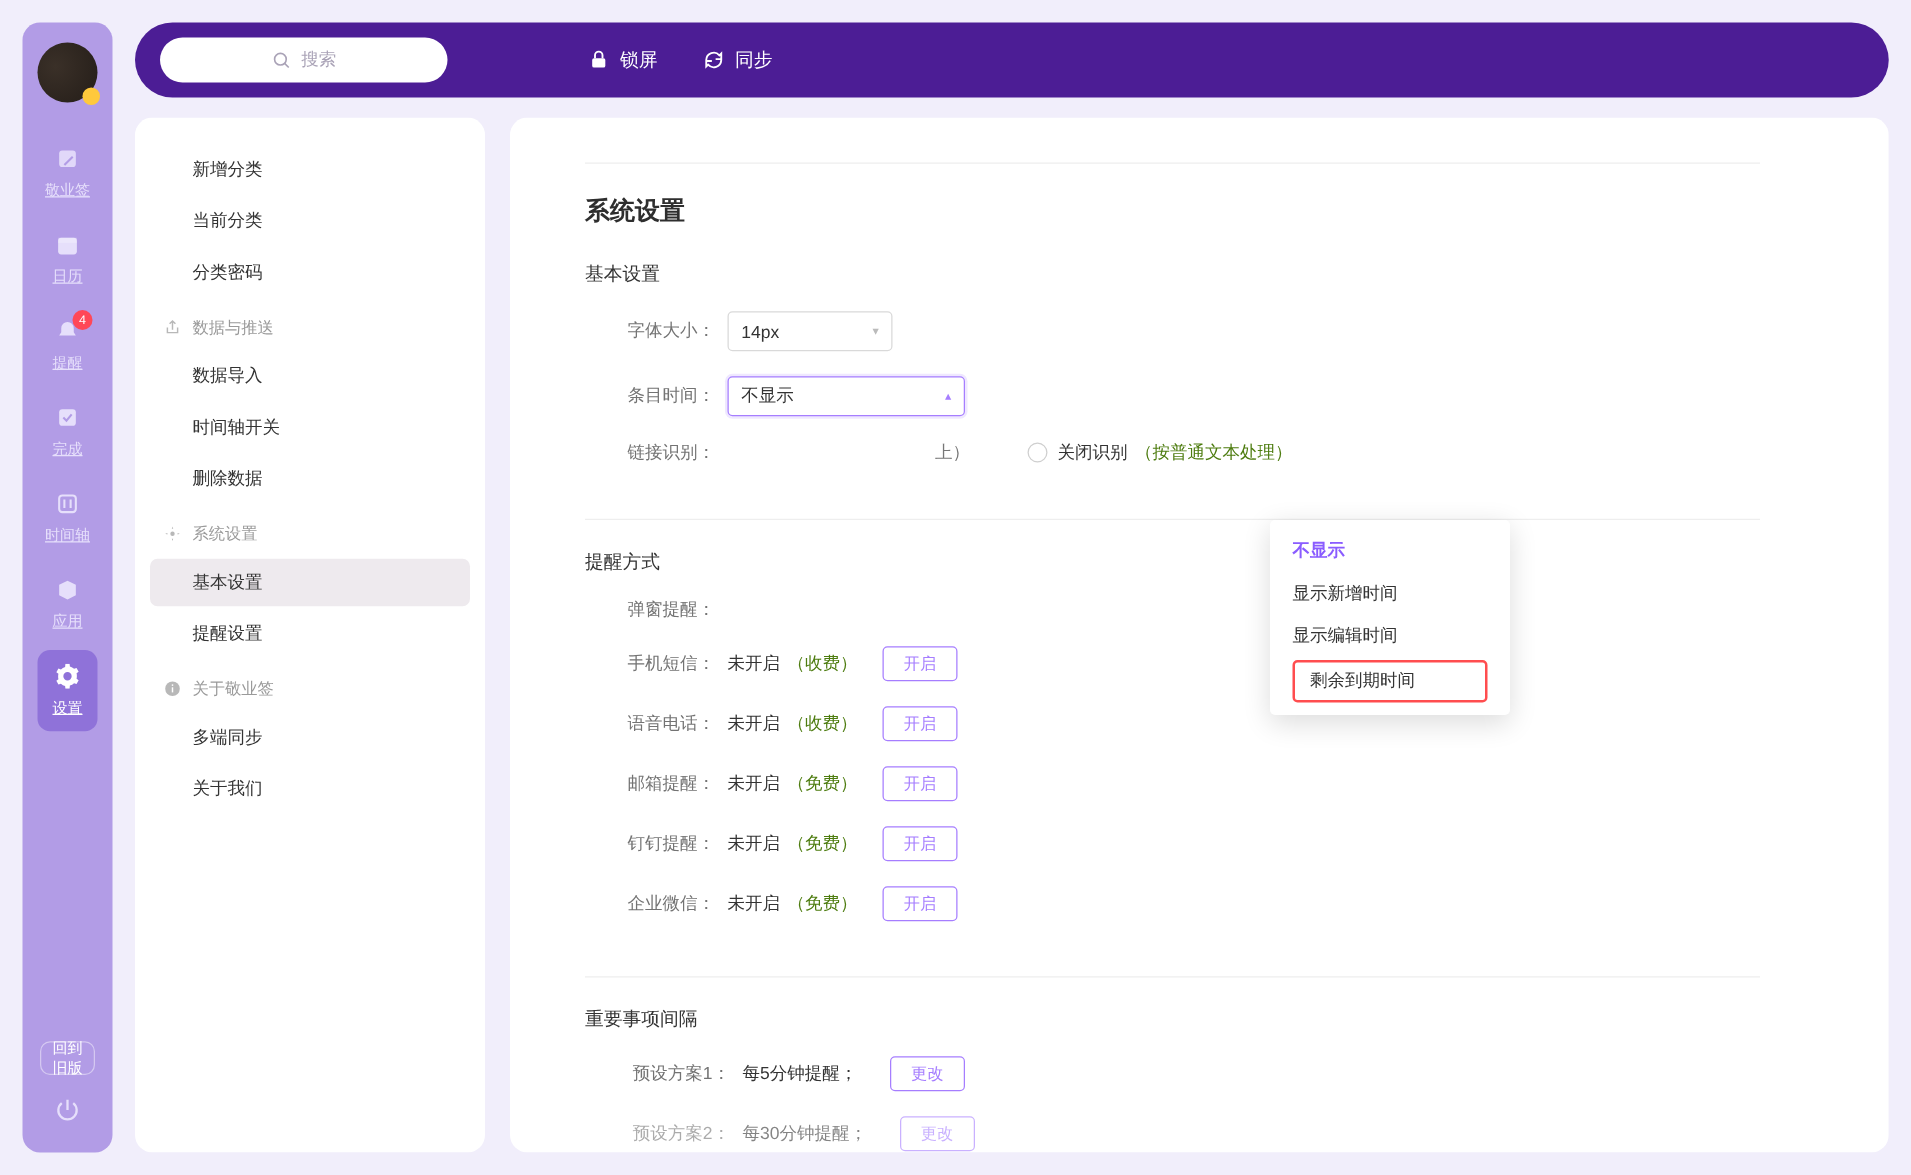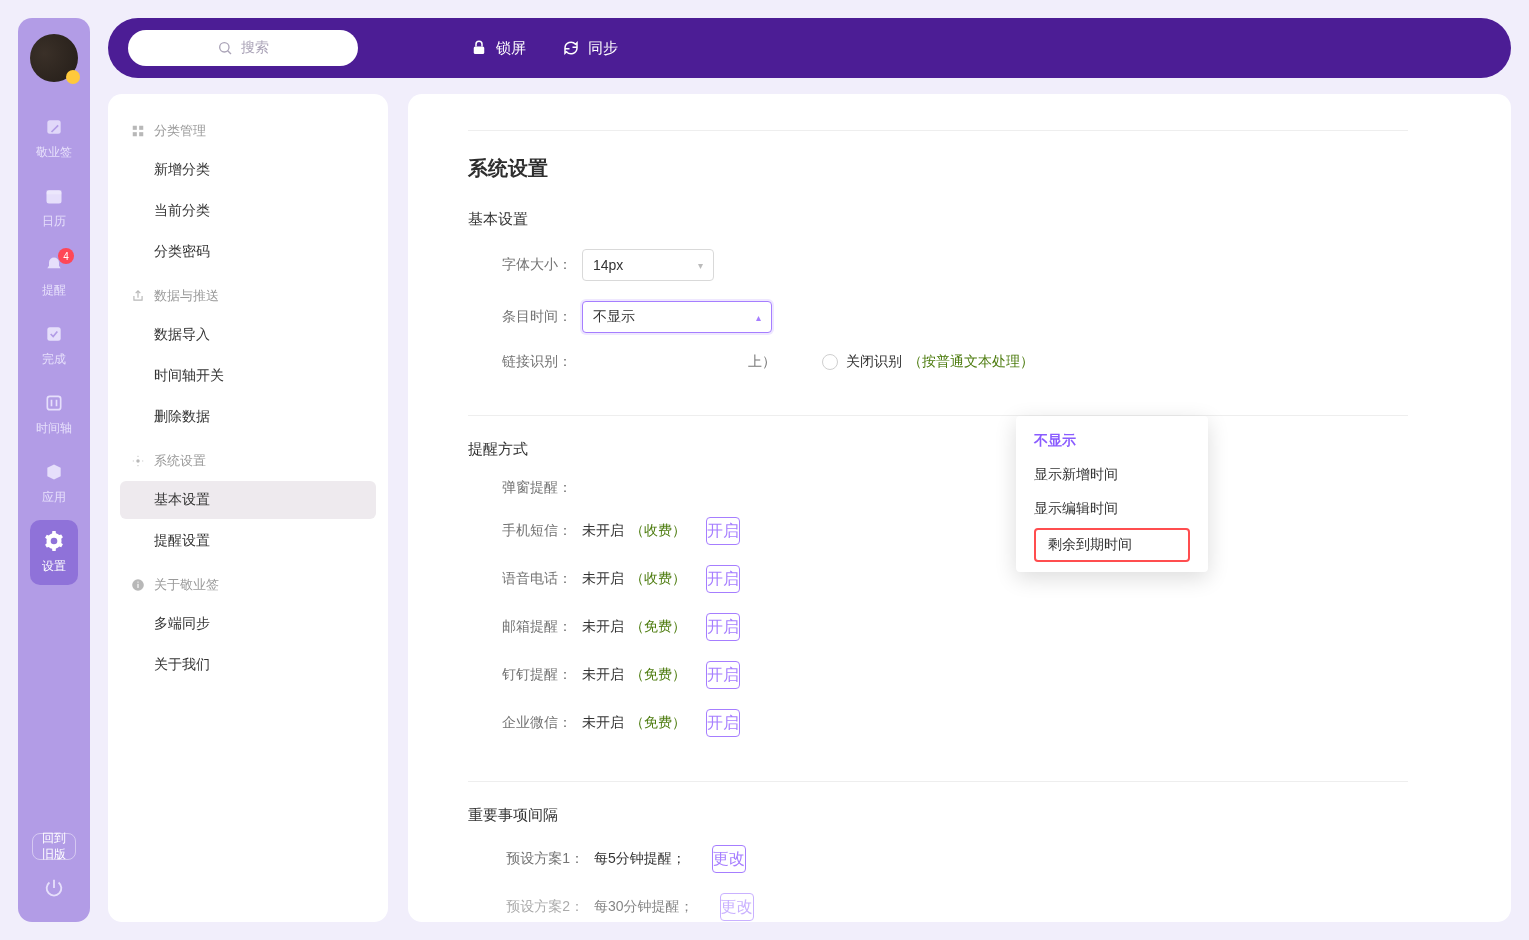--- a/index.html
+++ b/index.html
@@ -3,21 +3,21 @@
   <meta charset="utf-8">
   <style>
     * { margin: 0; padding: 0; box-sizing: border-box; font-family: -apple-system, BlinkMacSystemFont, "Segoe UI", "PingFang SC", "Microsoft YaHei", sans-serif; }
     body { background: #f1eefb; width: 1529px; height: 940px; overflow: hidden; }
     .app { display: flex; height: 100%; padding: 18px; gap: 18px; }
     
     
     .rail { width: 72px; background: #b29ce6; border-radius: 14px; display: flex; flex-direction: column; align-items: center; padding: 16px 0 20px; }
     .avatar { width: 48px; height: 48px; border-radius: 50%; background: radial-gradient(circle at 30% 40%, #3a3028, #241d18); position: relative; margin-bottom: 22px; }
     .avatar::after { content: ''; position: absolute; bottom: -2px; right: -2px; width: 14px; height: 14px; background: #ffc93c; border-radius: 50%; }
-    .rail-item { width: 48px; display: flex; flex-direction: column; align-items: center; padding: 10px 0; cursor: pointer; color: #e6dffb; font-size: 12px; border-radius: 10px; margin: 2px 0; position: relative; }
+    .rail-item { width: 48px; display: flex; flex-direction: column; align-items: center; padding: 10px 0; cursor: pointer; color: #e6dffb; font-size: 12px; border-radius: 10px; margin: 2px 0; position: relative; text-decoration: underline; }
     .rail-item.active { background: #8f72d9; color: #fff; }
     .rail-item .ri-icon { width: 22px; height: 22px; margin-bottom: 6px; display: flex; align-items: center; justify-content: center; }
     .rail-badge { position: absolute; top: 4px; right: 4px; background: #ff4757; color: #fff; font-size: 10px; min-width: 16px; height: 16px; border-radius: 8px; display: flex; align-items: center; justify-content: center; padding: 0 4px;}
     .rail-spacer { flex: 1; }
     .rail-bottom { display: flex; flex-direction: column; align-items: center; gap: 14px; }
     .back-old { width: 44px; height: 27px; border: 1px solid rgba(255,255,255,0.45); border-radius: 8px; color: #fff; font-size: 12px; display: flex; flex-direction: column; align-items: center; justify-content: center; line-height: 1.3; cursor: pointer;}
     .power { width: 28px; height: 28px; color: #e6dffb; display:flex; align-items:center; justify-content:center; cursor:pointer;}
     
     
     .right { flex: 1; display: flex; flex-direction: column; gap: 16px; }
@@ -45,21 +45,21 @@
     .form-row { display: flex; align-items: center; margin-bottom: 20px; padding-left: 26px; font-size: 14px; }
     .form-label { width: 78px; text-align: right; margin-right: 10px; color: #737373; }
     .afterlabel { color:#4d7c0f;}
     .select { height: 32px; border: 1px solid #d9d9d9; border-radius: 4px; display: inline-flex; align-items: center; justify-content: space-between; padding: 0 10px; cursor: pointer; color: #333; font-size: 14px; background:#fff;}
     .select.small { width: 132px; }
     .select.wide { width: 190px; border-color: #a67eff; box-shadow: 0 0 0 2px rgba(166,126,255,.18);}
     .chev { color: #bbb; font-size: 10px; }
     .chev.up { color:#a67eff;}
     .radio { width:16px; height:16px; border:1px solid #cfcfcf; border-radius:50%; display:inline-block; margin-right:8px;}
     .status-val{ color:#333; margin-right:6px;}
-    .btn-ghost { border:1px solid #a67eff; color:#a67eff; background:#fff; height:28px; padding:0 0; border-radius:4px; font-size:16px; cursor:pointer; margin-left:20px;}
+    .btn-ghost { border:1px solid #a67eff; color:#a67eff; background:#fff; height:28px; padding:0 16px; border-radius:4px; font-size:13px; cursor:pointer; margin-left:20px;}
     
     .dropdown { position:absolute; top:322px; left:608px; width:192px; background:#fff; border-radius:4px; box-shadow:0 6px 22px rgba(0,0,0,.14); padding:8px 0; z-index:50;}
     .dd-item { padding:8px 18px; font-size:14px; color:#333; cursor:pointer;}
     .dd-item.selected{ color:#8a5cff; font-weight:600;}
     .dd-item.highlight{ border:2px solid #ff4d4f; border-radius:4px; margin:2px 18px; padding:6px 12px;}
     .page-divider{ border:none; border-top:1px solid #eee; margin:0 0 24px;}
   </style>
 </head>
 <body>
 
@@ -167,31 +167,20 @@
             <path d="M20 12a8 8 0 01-14 5l-2 2v-6h6"></path>
           </svg>
           <span>同步</span>
         </div>
     </div>
 
     <div class="main">
 
       <div class="settings-nav">
         <div class="nav-group">
-          <div class="nav-head">
-              <span class="nh-icon">
-                <svg width="14" height="14" viewBox="0 0 24 24" fill="currentColor">
-                  <rect x="3" y="3" width="7" height="7"></rect>
-                  <rect x="14" y="3" width="7" height="7"></rect>
-                  <rect x="3" y="14" width="7" height="7"></rect>
-                  <rect x="14" y="14" width="7" height="7"></rect>
-                </svg>
-              </span>
-              <span>分类管理</span>
-            </div>
           <div class="nav-item">新增分类</div>
           <div class="nav-item">当前分类</div>
           <div class="nav-item">分类密码</div>
         </div>
         <div class="nav-group">
           <div class="nav-head">
               <span class="nh-icon">
                 <svg width="14" height="14" viewBox="0 0 24 24" fill="none" stroke="currentColor" stroke-width="2">
                   <path d="M5 12v7h14v-7"></path>
                   <path d="M12 3v12M8 7l4-4 4 4"></path>

